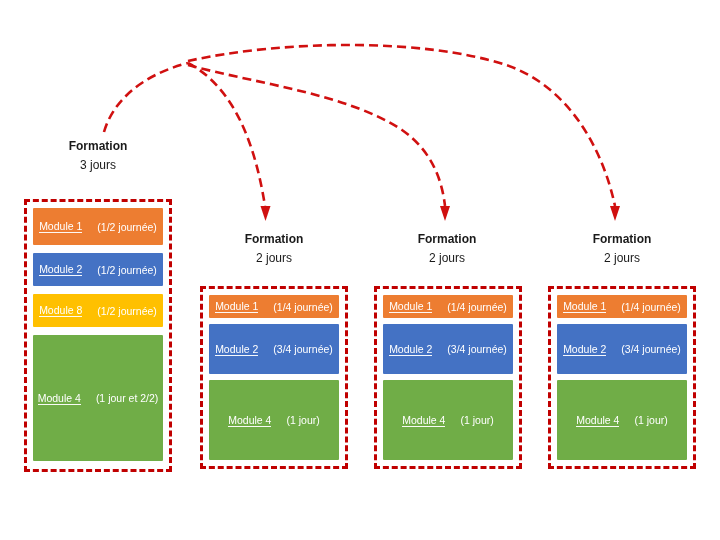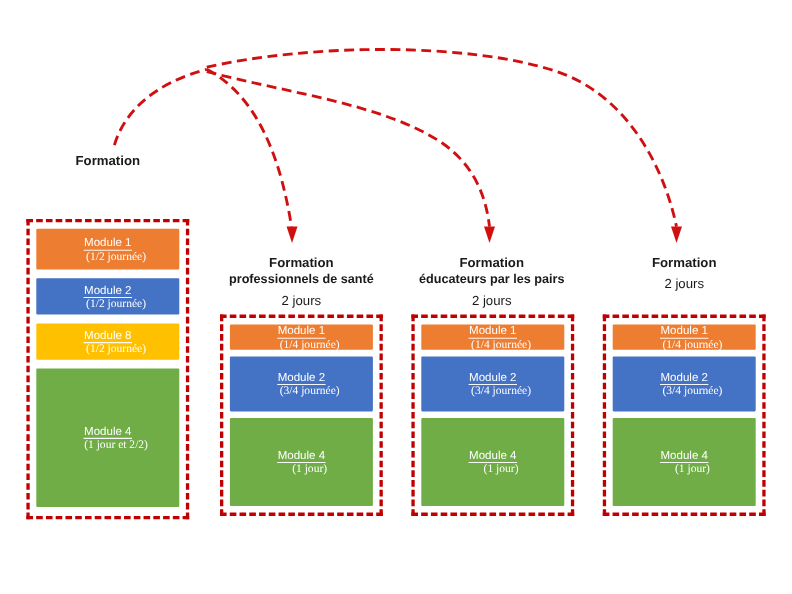--- a/index.html
+++ b/index.html
@@ -19,26 +19,25 @@
   .dashed-box{
     position:absolute;box-sizing:border-box;
     border:3px dashed var(--border_red);
     padding:6px;background:#fff;
   }
   .module{
     width:130px;margin:0 auto 6px auto;
     display:flex;align-items:center;justify-content:center;
     color:var(--module_text);font-size:10.5px;white-space:nowrap;
     border-radius:1px;
-    flex-direction:column;
   }
   .col-b-0 .module{margin-bottom:8px;}
   .dashed-box .module:last-child{margin-bottom:0;}
   .mod-name{border-bottom:1px solid rgba(255,255,255,.95);}
-  .mod-detail{margin-left:15px;font-family:Liberation Serif, serif;}
+  .mod-detail{margin-left:15px;}
 
   .size-half-first{height:37px;}
   .size-half{height:33px;}
   .size-day-and-half{height:126px;}
   .size-quarter{height:23px;}
   .size-three-quarter{height:50px;}
   .size-one-day{height:80px;}
 
   .bg-orange{background:var(--orange);}
   .bg-blue{background:var(--blue);}
@@ -66,20 +65,21 @@
     <path class="arr" d="M 188 65 C 258 84, 348 94, 402 130 C 432 151, 442 180, 445 206"></path>
     <path class="arr" d="M 188 61 C 282 40, 424 38, 506 65 C 566 85, 602 145, 615 206"></path>
     <polygon class="head" points="260.5,206 270.5,206 265.5,221"></polygon>
     <polygon class="head" points="440,206 450,206 445,221"></polygon>
     <polygon class="head" points="610,206 620,206 615,221"></polygon>
   </svg>
 
   <div id="columns-root">
       <div class="col-header col-h-0">
         <div class="t-line">Formation</div>
+        <div class="duration">3 jours</div>
       </div>
       <div class="dashed-box col-b-0">
         <div class="module size-half-first bg-orange">
           <span class="mod-name">Module 1</span>
           <span class="mod-detail">(1/2 journée)</span>
         </div>
         <div class="module size-half bg-blue">
           <span class="mod-name">Module 2</span>
           <span class="mod-detail">(1/2 journée)</span>
         </div>
@@ -87,40 +87,38 @@
           <span class="mod-name">Module 8</span>
           <span class="mod-detail">(1/2 journée)</span>
         </div>
         <div class="module size-day-and-half bg-green">
           <span class="mod-name">Module 4</span>
           <span class="mod-detail">(1 jour et 2/2)</span>
         </div>
       </div>
       <div class="col-header col-h-1">
         <div class="t-line">Formation</div>
-        <div class="t-line t-line2">professionnels de santé</div>
         <div class="duration">2 jours</div>
       </div>
       <div class="dashed-box col-b-1">
         <div class="module size-quarter bg-orange">
           <span class="mod-name">Module 1</span>
           <span class="mod-detail">(1/4 journée)</span>
         </div>
         <div class="module size-three-quarter bg-blue">
           <span class="mod-name">Module 2</span>
           <span class="mod-detail">(3/4 journée)</span>
         </div>
         <div class="module size-one-day bg-green">
           <span class="mod-name">Module 4</span>
           <span class="mod-detail">(1 jour)</span>
         </div>
       </div>
       <div class="col-header col-h-2">
         <div class="t-line">Formation</div>
-        <div class="t-line t-line2">éducateurs par les pairs</div>
         <div class="duration">2 jours</div>
       </div>
       <div class="dashed-box col-b-2">
         <div class="module size-quarter bg-orange">
           <span class="mod-name">Module 1</span>
           <span class="mod-detail">(1/4 journée)</span>
         </div>
         <div class="module size-three-quarter bg-blue">
           <span class="mod-name">Module 2</span>
           <span class="mod-detail">(3/4 journée)</span>

